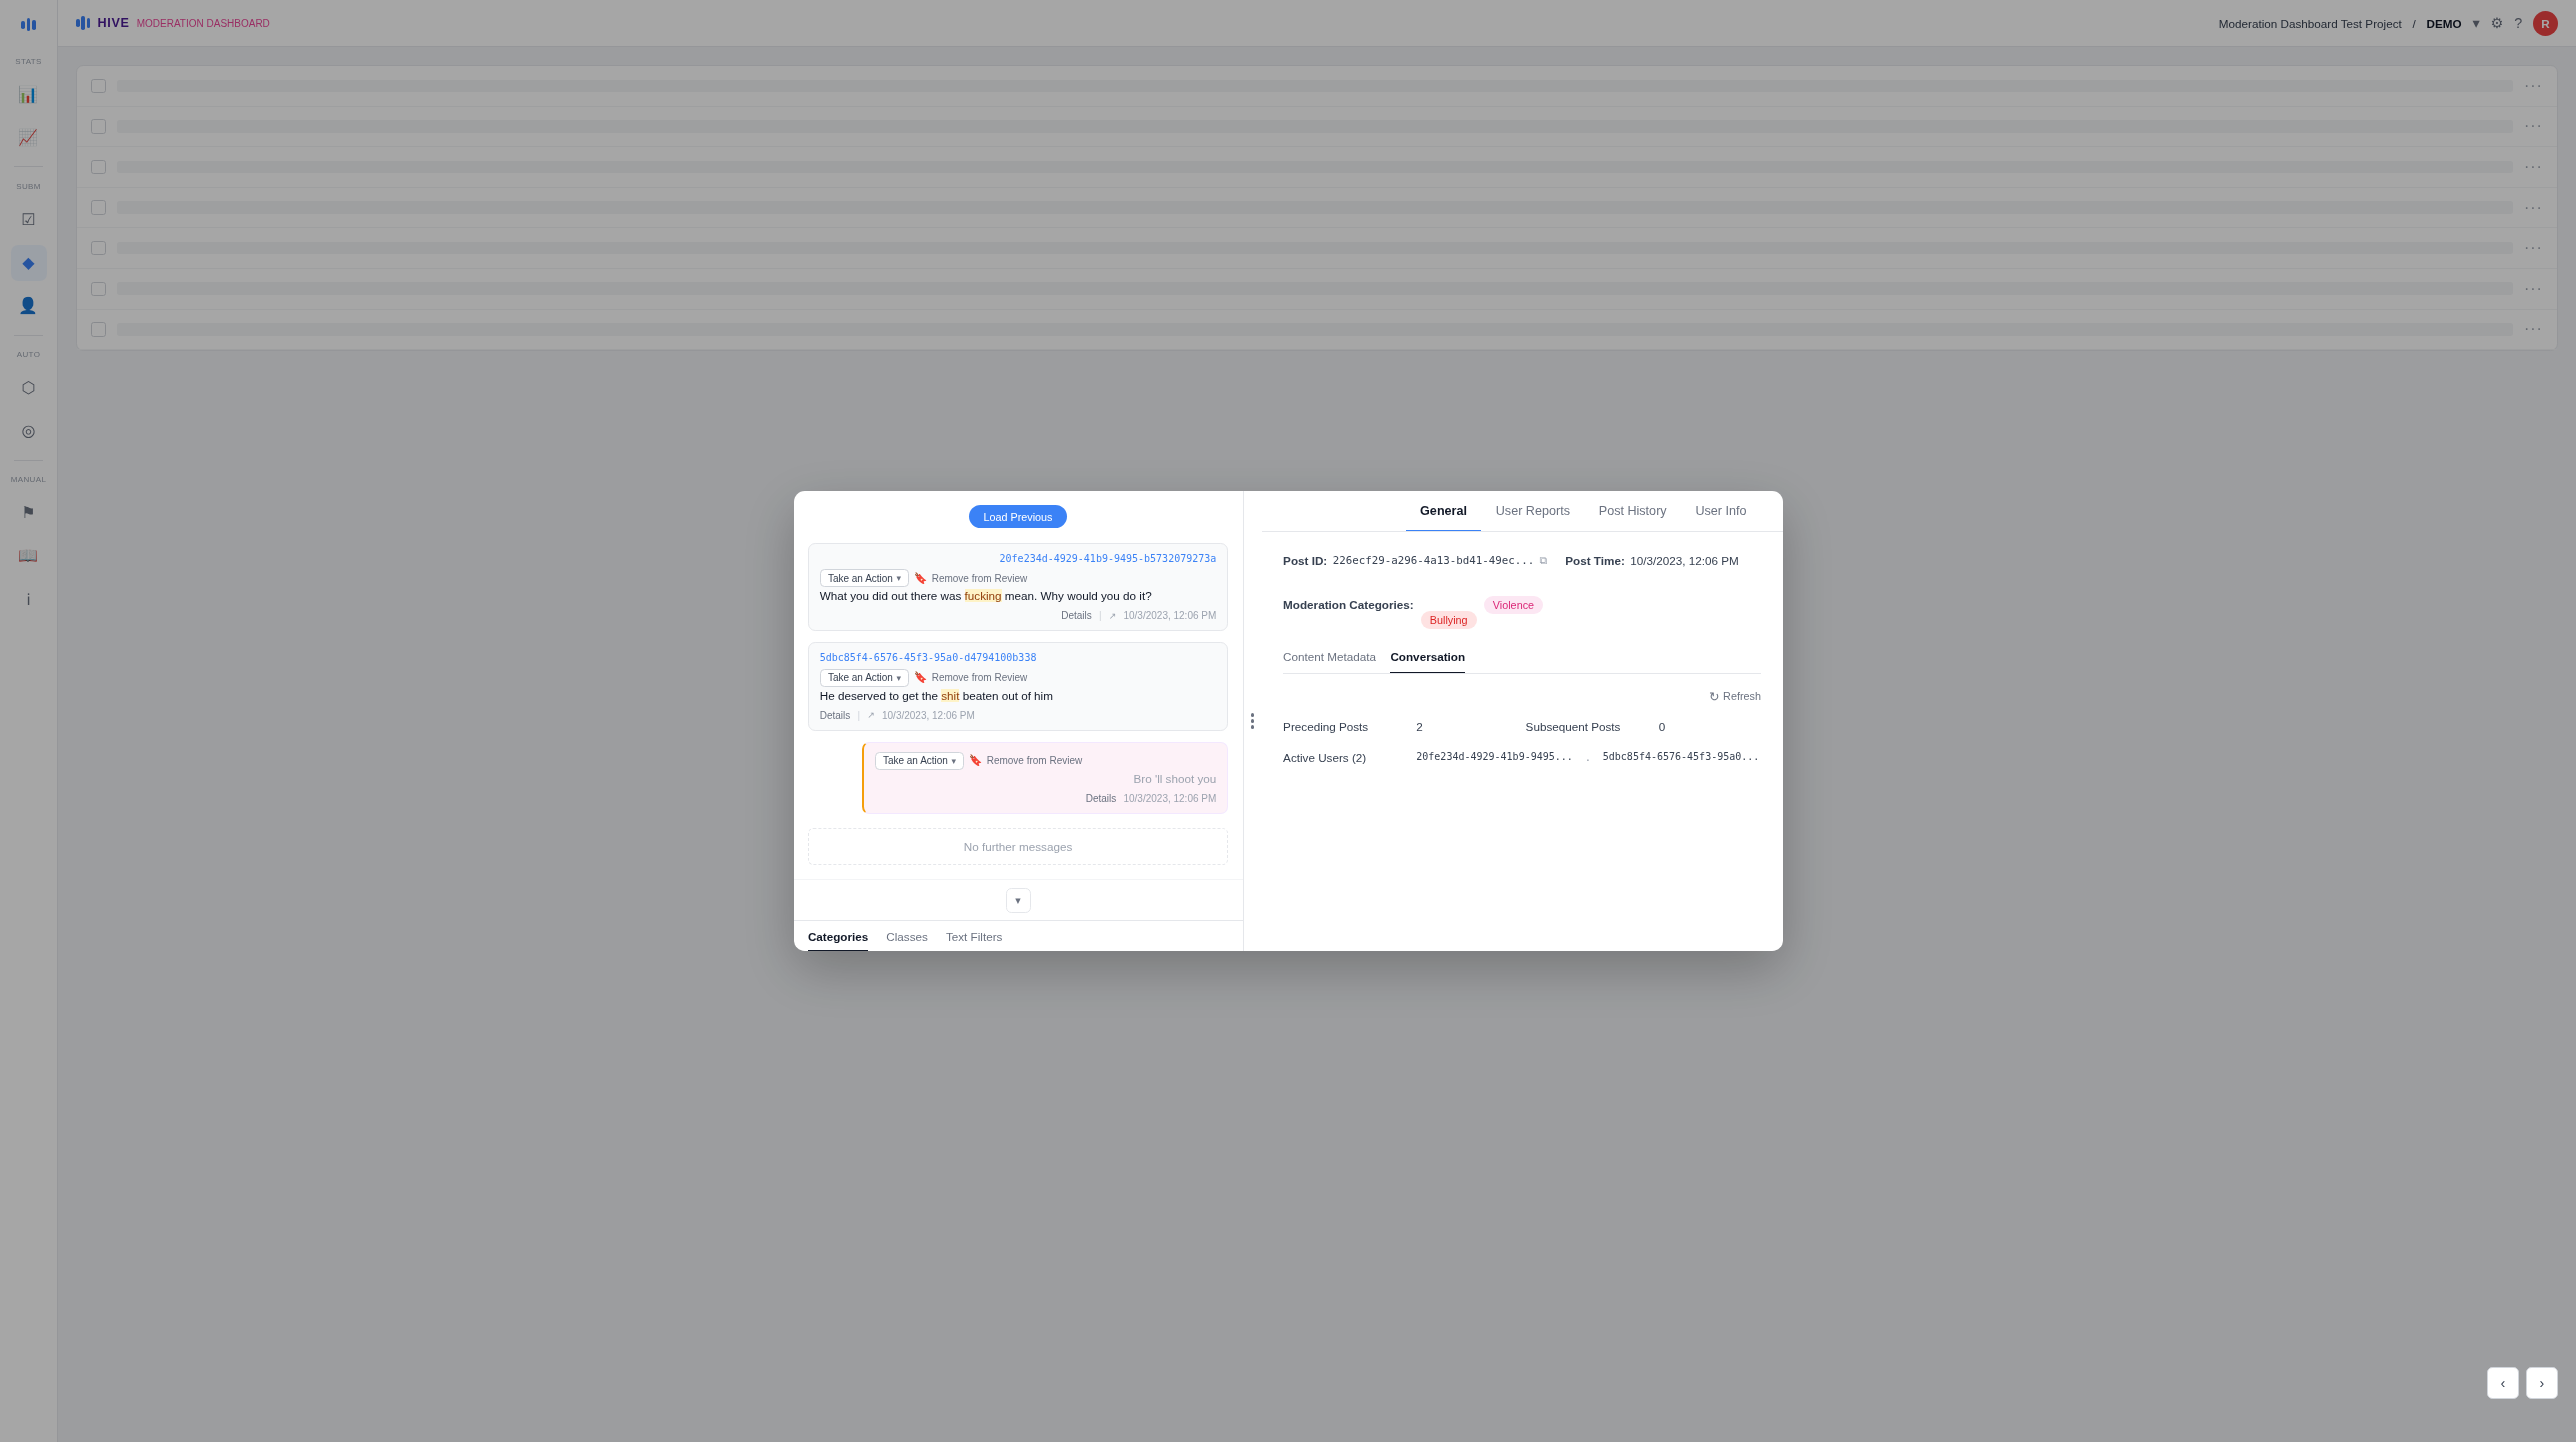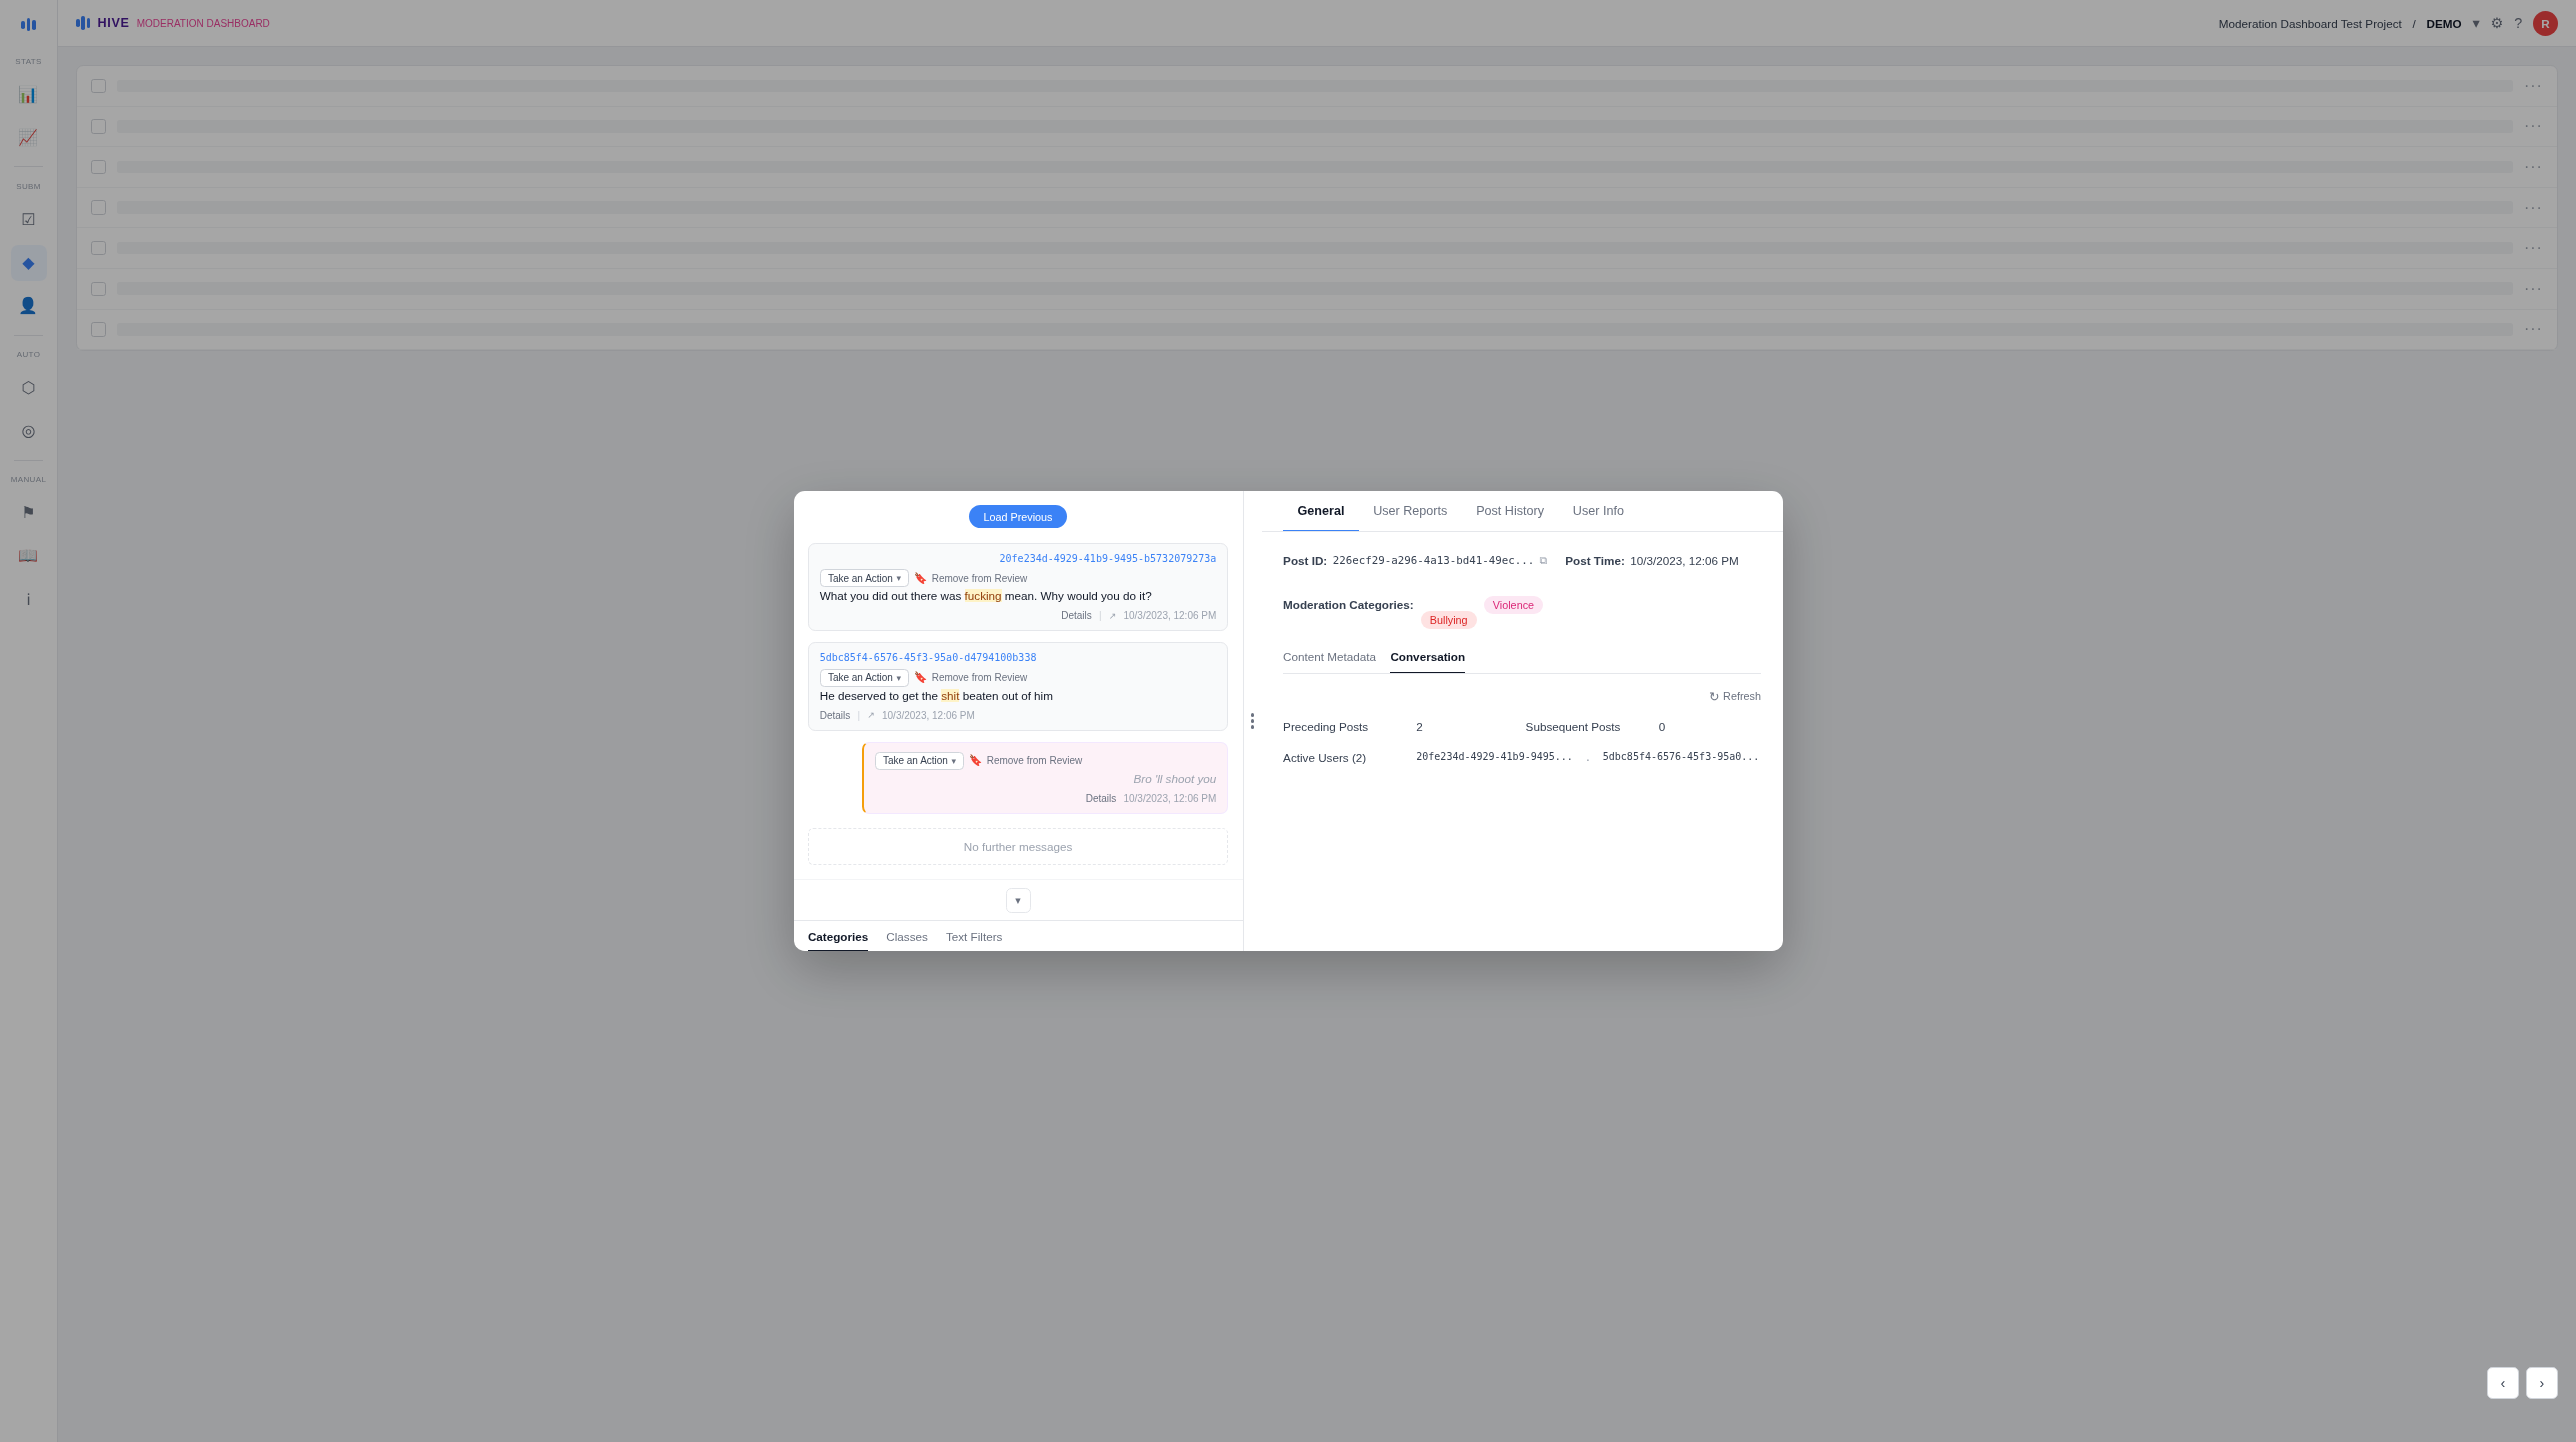--- a/index.html
+++ b/index.html
@@ -83,21 +83,21 @@
     
     .categories-section { padding: 14.4px; }
     .categories-section h4 { font-size: 11.7px; font-weight: 600; color: #374151; margin-bottom: 9px; }
     .category-item { display: flex; align-items: center; gap: 7.2px; margin-bottom: 7.2px; font-size: 11.7px; color: #374151; }
     .cat-dot { width: 12.6px; height: 12.6px; border-radius: 2.7px; flex-shrink: 0; }
     .cat-dot.bullying { background: #ef4444; }
     .cat-dot.violence { background: #6366f1; }
 
     
     .info-panel { flex: 1; display: flex; flex-direction: column; overflow: hidden; }
-    .info-tabs { display: flex; gap: 0; border-bottom: 0.9px solid #e5e7eb; padding: 0 21.6px; }
+    .info-tabs { display: flex; gap: 0; border-bottom: 0.9px solid #e5e7eb; padding: 0 21.6px; justify-content: flex-end; }
     .info-tab { font-size: 12.6px; color: #6b7280; cursor: pointer; padding: 12.6px 14.4px; border-bottom: 1.8px solid transparent; }
     .info-tab.active { color: #111827; font-weight: 600; border-bottom-color: #3b82f6; }
     .info-body { flex: 1; overflow-y: auto; padding: 21.6px; }
 
     
     .post-meta-row { display: flex; align-items: center; gap: 18px; margin-bottom: 14.4px; flex-wrap: wrap; }
     .post-meta-item { display: flex; align-items: center; gap: 5.4px; font-size: 11.7px; }
     .post-meta-label { font-weight: 600; color: #374151; }
     .post-meta-value { color: #374151; font-family: monospace; font-size: 10.8px; }
     .post-meta-value-plain { color: #374151; font-size: 11.7px; }
@@ -304,21 +304,21 @@
             <div class="msg-actions-row">
               <button class="take-action-btn">
                 <span>Take an Action</span>
                 <span class="dropdown-arrow">▾</span>
               </button>
               <button class="remove-btn">
                 <span style="font-size:10.8px;">🔖</span>
                 <span>Remove from Review</span>
               </button>
             </div>
-            <p class="msg-text" style="text-align:right;color:#9ca3af;font-style:italic;">Bro 'll shoot you</p>
+            <p class="msg-text" style="text-align:right;color:#9ca3af;">Bro 'll shoot you</p>
             <div class="msg-meta">
               <span class="details-link">Details</span>
               <span>10/3/2023, 12:06 PM</span>
             </div>
           </div>
 
           <div class="no-further">No further messages</div>
         </div>
 
         <div class="collapse-btn-row">

